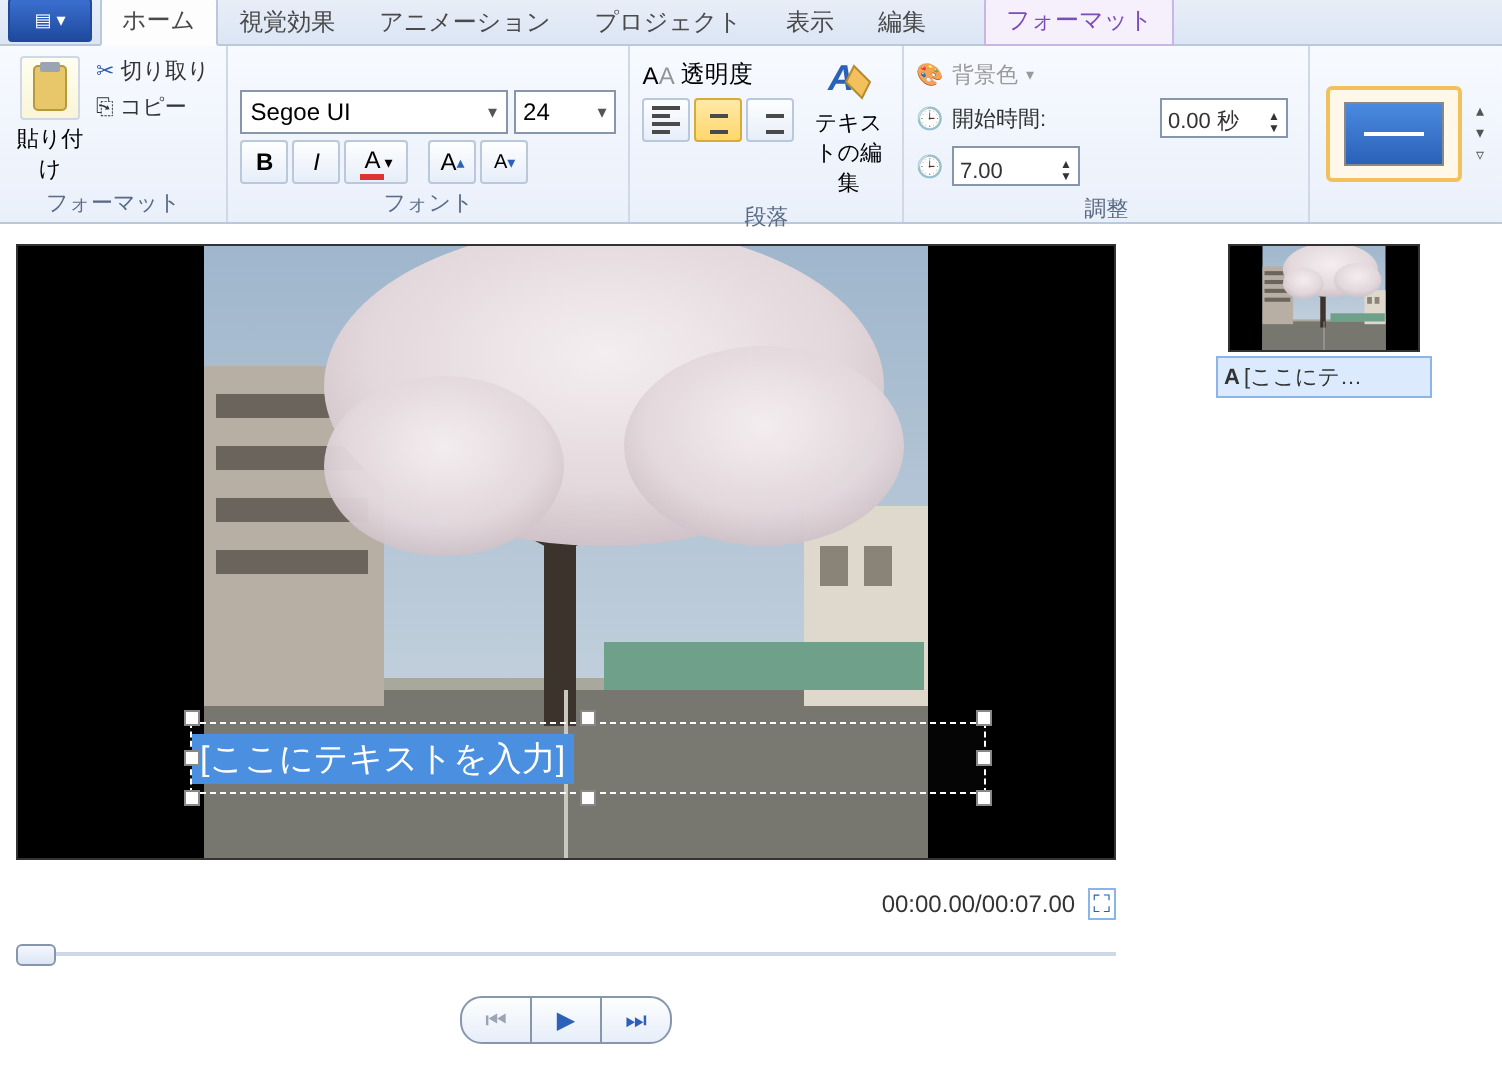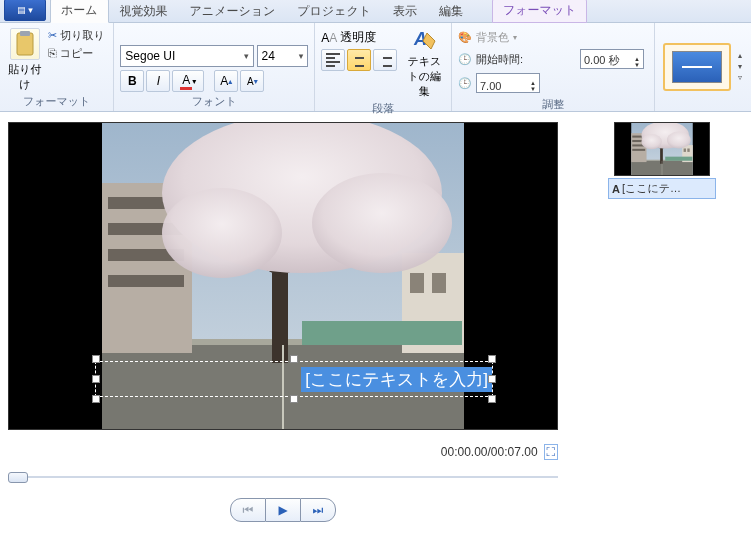--- a/index.html
+++ b/index.html
@@ -34,21 +34,21 @@
   .style-btn { width:64px; height:44px; border:2px solid #f2c15e; background:#fff8e8; border-radius:3px; display:flex; align-items:center; justify-content:center; margin:4px 2px;}
   .style-inner { width:48px; height:30px; background:linear-gradient(#4a8ae0,#2b61b8); border:1px solid #888; display:flex; align-items:center; justify-content:center;}
   .style-inner span { width:30px; height:2px; background:#fff;}
   .vdots { width:10px; display:flex; flex-direction:column; align-items:center; justify-content:center; gap:2px; margin-left:2px;}
   .vdots span { font-size:8px; color:#555;}
   
   .content { display:flex; padding:10px 8px; gap:50px;}
   .stage { width:550px; }
   .video { width:548px; height:306px; border:1px solid #333; background:#000; position:relative; overflow:hidden;}
   .photo { position:absolute; left:93px; top:0; width:362px; height:306px; }
-  .textbox { position:absolute; left:86px; top:238px; width:396px; height:34px; border:1px dashed #fff; background:rgba(255,255,255,0.02); display:flex; align-items:center; justify-content:flex-end;}
+  .textbox { position:absolute; left:86px; top:238px; width:396px; height:34px; border:1px dashed #fff; background:rgba(255,255,255,0.02); display:flex; align-items:center; justify-content:flex-start;}
   .textbox .inner { background:#4a8fe0; color:#fff; font-size:17px; padding:1px 4px;}
   .handle { position:absolute; width:6px; height:6px; background:#fff; border:1px solid #888;}
   .timebar { display:flex; justify-content:flex-end; align-items:center; gap:6px; margin-top:14px; font-size:12px; color:#333;}
   .seek { margin-top:10px; height:14px; position:relative;}
   .seek .track { position:absolute; left:0; right:0; top:6px; height:2px; background:#cfd8e6;}
   .seek .thumb { position:absolute; left:0; top:2px; width:18px; height:9px; background:linear-gradient(#f5f8fd,#dbe5f4); border:1px solid #8896ad; border-radius:3px;}
   .controls { display:flex; justify-content:center; gap:0; margin-top:14px;}
   .cbtn { width:34px; height:22px; border:1px solid #8896ad; background:linear-gradient(#fdfefe,#e7eef9); display:flex; align-items:center; justify-content:center; color:#2b61b8; font-size:12px;}
   .cbtn:first-child { border-radius:11px 0 0 11px;}
   .cbtn:last-child { border-radius:0 11px 11px 0;}

